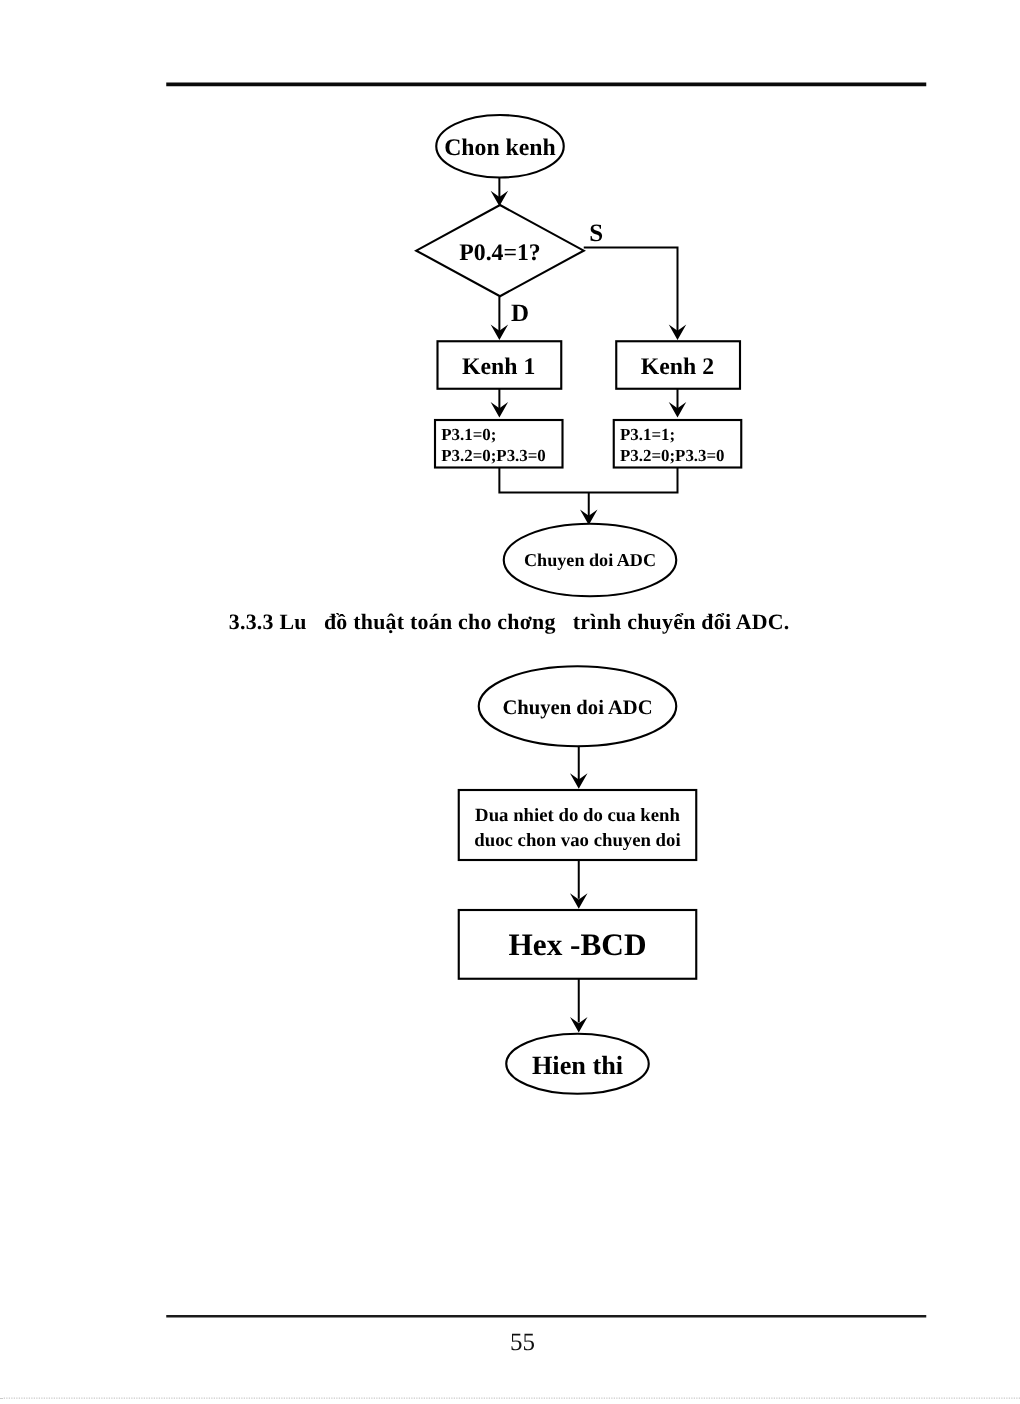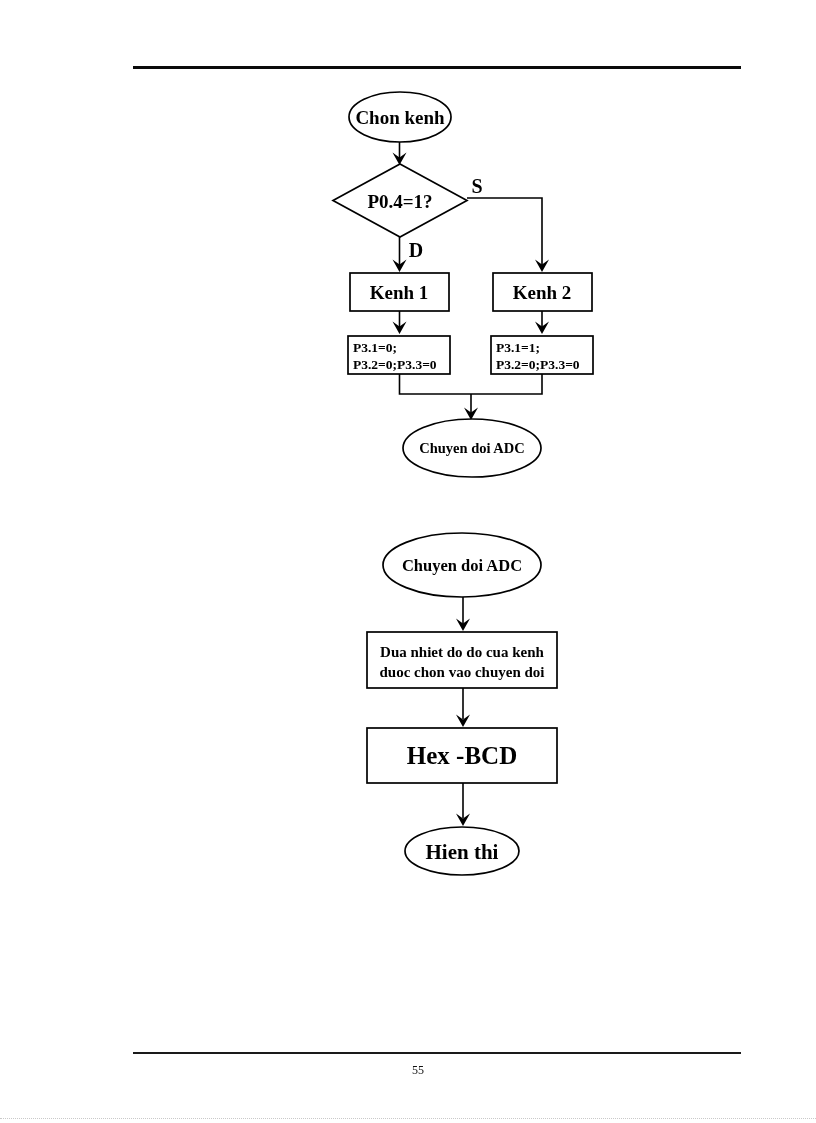--- a/index.html
+++ b/index.html
@@ -42,21 +42,21 @@
     white-space: pre;
     letter-spacing: 0.2px;
   }
   .caption-1 { top: 487px; }
   .caption-2 { top: 887px; }
   .page-number {
     position: absolute;
     left: 398px; top: 1063px;
     width: 40px;
     text-align: center;
-    font-size: 12px;
+    font-size: 20px;
     color: #111111;
   }
   svg#flow {
     position: absolute;
     left: 0; top: 0;
   }
   svg#flow .shape {
     fill: #ffffff;
     stroke: #000000;
     stroke-width: 1.7;
@@ -158,20 +158,21 @@
       <text class="t25" x="462" y="764" text-anchor="middle">Hex -BCD</text>
 
       <line class="edge" x1="463" y1="783" x2="463" y2="818"></line>
       <path class="head" d="M463 826 L456 813.5 L463 818.5 L470 813.5 Z"></path>
 
       <ellipse class="shape" cx="462" cy="851" rx="57" ry="24"></ellipse>
       <text class="t21" x="462" y="859" text-anchor="middle">Hien thi</text>
     </g>
   </svg>
 
+  <div class="caption caption-1">3.3.3 Lu   đồ thuật toán cho chơng   trình chuyển đổi ADC.</div>
 
 
   <div class="rule-bottom"></div>
 
   <div class="page-number">55</div>
 
   <div class="page-edge-dotted"></div>
 
 </div>
 

